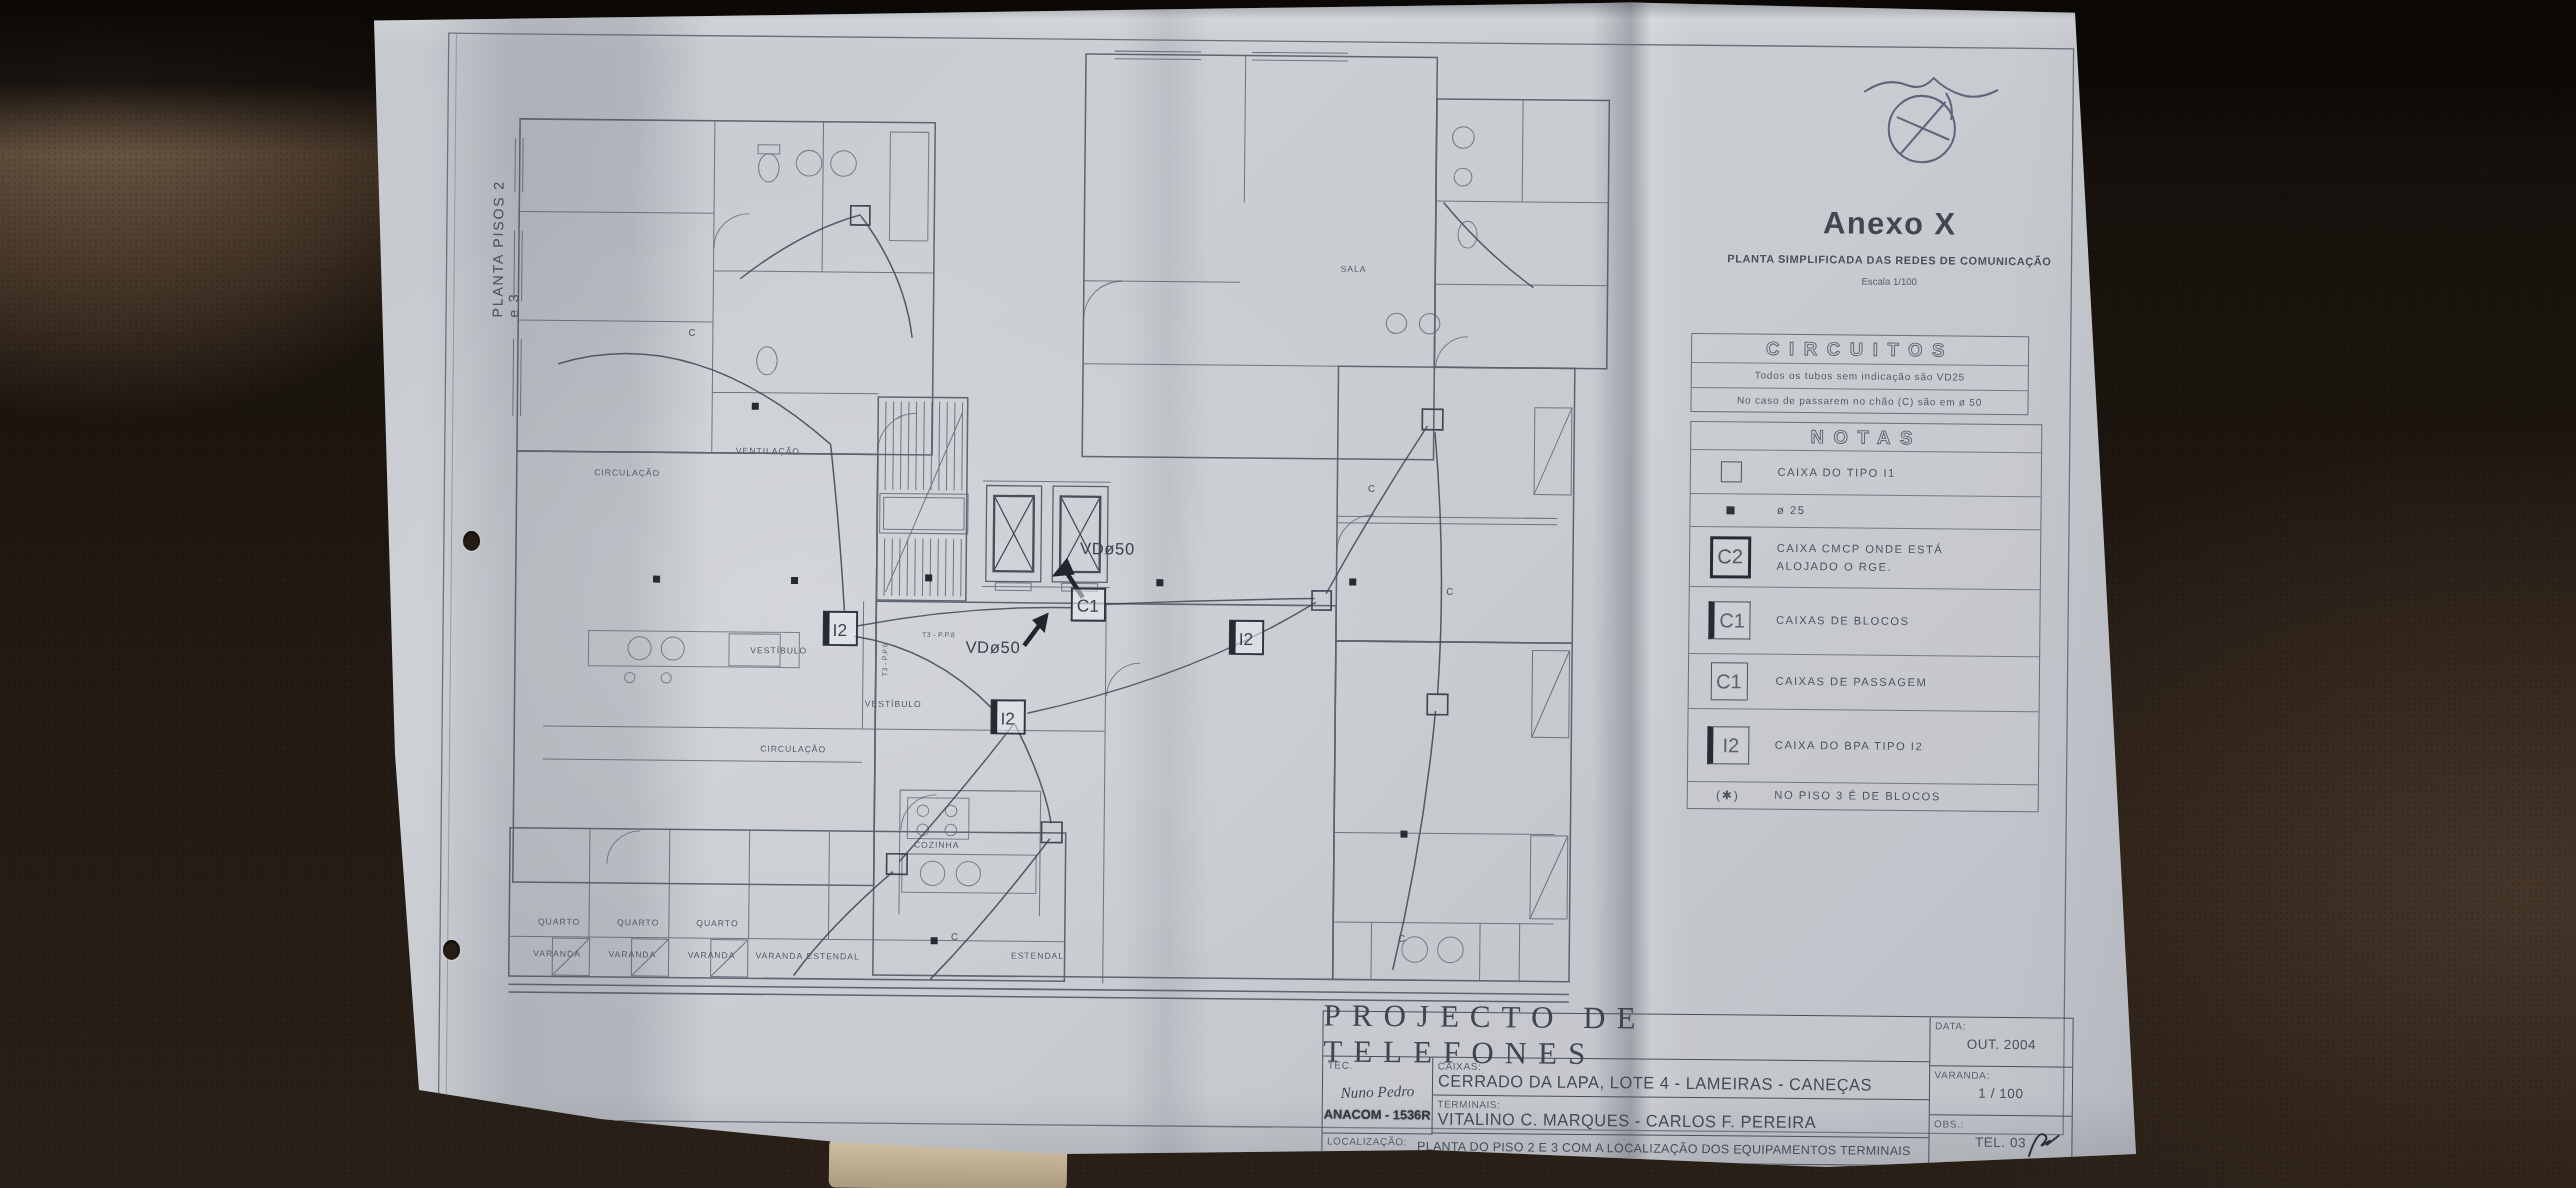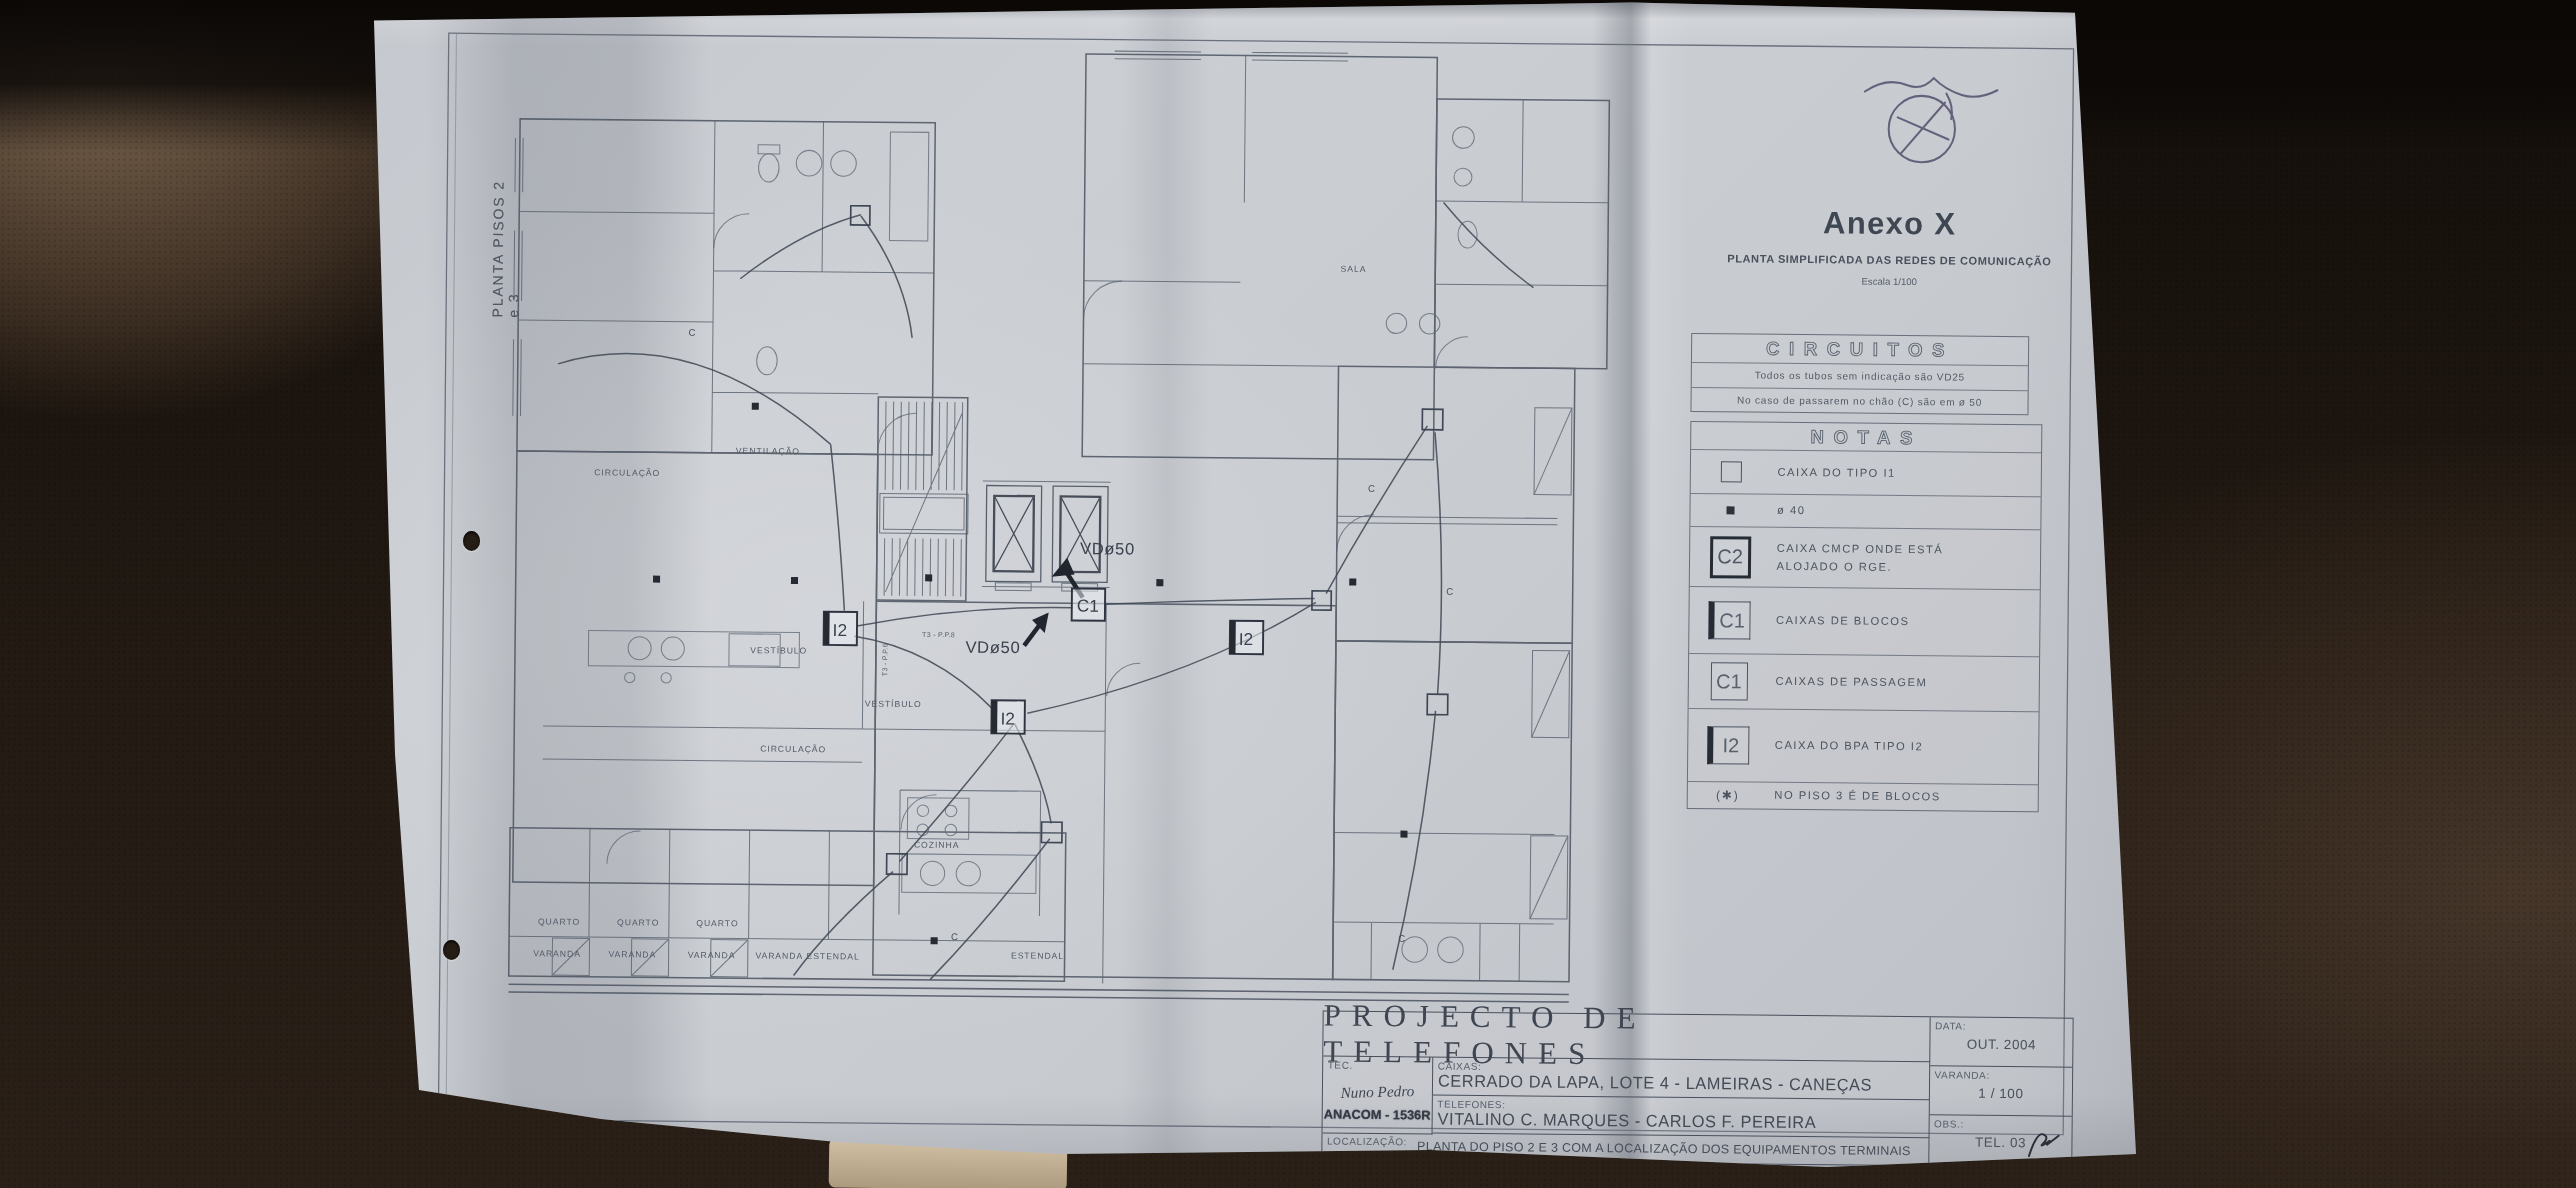--- a/index.html
+++ b/index.html
@@ -327,21 +327,21 @@
         <div class="nrow" style="height:43px;">
           <span class="nsym">
               <span class="sym-square"></span>
             </span>
           <span class="nlabel">CAIXA DO TIPO I1</span>
         </div>
         <div class="nrow" style="height:32px;">
           <span class="nsym">
               <span class="sym-dot"></span>
             </span>
-          <span class="nlabel">ø 40</span>
+          <span class="nlabel">ø 25</span>
         </div>
         <div class="nrow" style="height:59px;">
           <span class="nsym">
               <span class="sym-box sym-c2">C2</span>
             </span>
           <span class="nlabel" style="width:198px;">CAIXA CMCP ONDE ESTÁ ALOJADO O RGE.</span>
         </div>
         <div class="nrow" style="height:66px;">
           <span class="nsym">
               <span class="sym-box sym-left">C1</span>
@@ -386,21 +386,21 @@
         <div class="cell tb-tec">
           <span class="cell-lab">TEC.</span>
           <span class="tec-name">Nuno Pedro</span>
           <span class="tec-org">ANACOM - 1536R</span>
         </div>
         <div class="cell tb-local">
           <span class="cell-lab">CAIXAS:</span>
           <span class="big-val">CERRADO DA LAPA, LOTE 4 - LAMEIRAS - CANEÇAS</span>
         </div>
         <div class="cell tb-req">
-          <span class="cell-lab">TELEFONES:</span>
+          <span class="cell-lab">TERMINAIS:</span>
           <span class="big-val">VITALINO C. MARQUES - CARLOS F. PEREIRA</span>
         </div>
         <div class="cell tb-des">
           <span class="cell-lab">LOCALIZAÇÃO:</span>
           <span class="des-val">PLANTA DO PISO 2 E 3 COM A LOCALIZAÇÃO DOS EQUIPAMENTOS TERMINAIS</span>
         </div>
       </div>
 
     </div>
     <div class="hole h1"></div>

